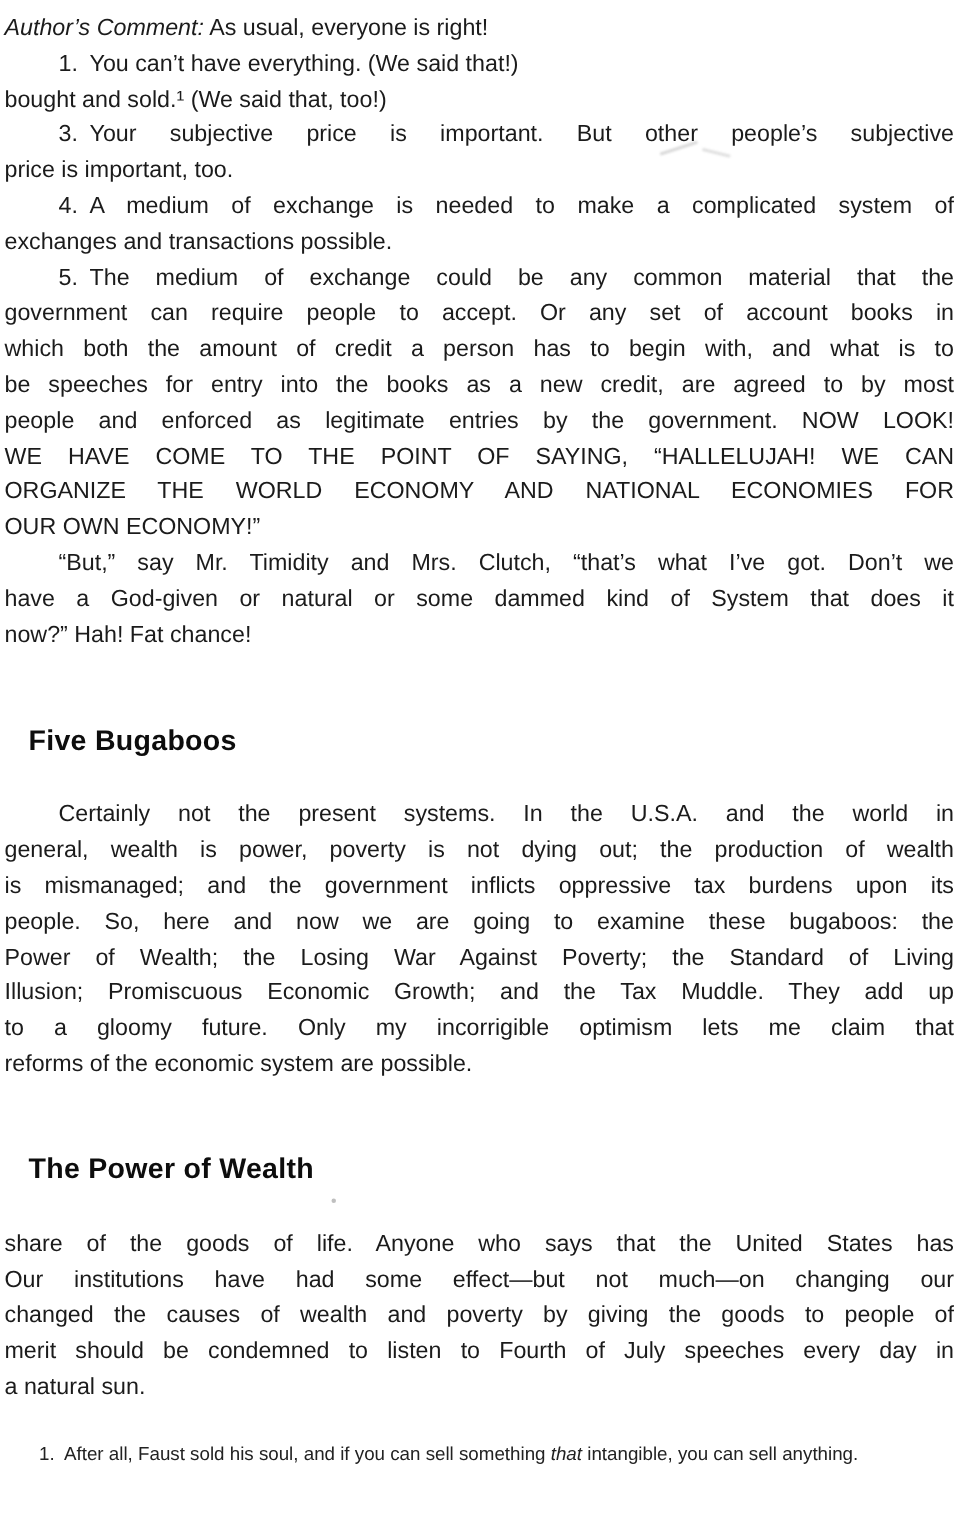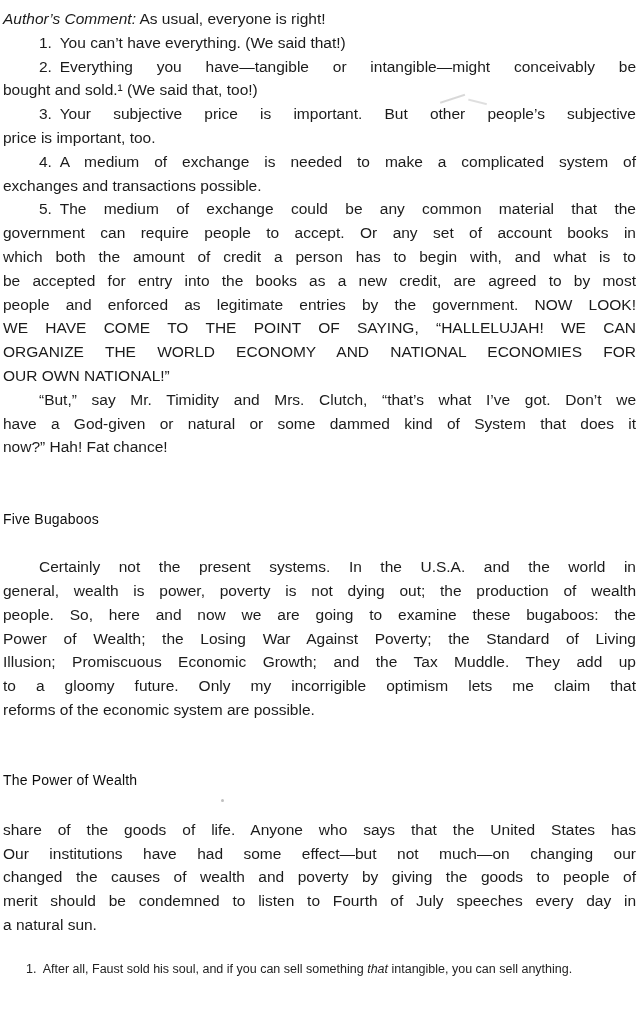--- a/index.html
+++ b/index.html
@@ -23,23 +23,23 @@
   }
   .paragraph { margin: 0; }
   .line {
     text-align: justify;
     text-align-last: justify;
     text-justify: inter-word;
   }
   .line.last { text-align-last: left; }
   .it { font-style: italic; }
   h2 {
-    margin: 0;
-    font-size: 14px;
-    font-weight: normal;
+    margin: 16px;
+    font-size: 19px;
+    font-weight: bold;
     line-height: 24px;
     letter-spacing: 0.2px;
     color: #0d0d0d;
   }
   [data-name="heading-five-bugaboos"]  { margin-top: 48px; margin-bottom: 24px; }
   [data-name="heading-power-of-wealth"]{ margin-top: 46px; margin-bottom: 26px; }
   [data-name="footnote"] {
     margin-top: 24px;
     padding-left: 23px;
     font-size: 12.5px;
@@ -71,50 +71,50 @@
 
 <div id="page" data-name="book-page">
   <div id="content" data-name="page-content">
       <div class="paragraph" data-name="author-comment-paragraph">
         <div class="line last" data-name="text-line"><span class="it" data-name="italic-text-run">Author’s Comment:</span><span data-name="text-run"> As usual, everyone is right!</span></div>
       </div>
       <div class="paragraph" data-name="list-item-1">
         <div class="line last" data-name="text-line" style="text-indent: 36px;"><span data-name="text-run">1. You can’t have everything. (We said that!)</span></div>
       </div>
       <div class="paragraph" data-name="list-item-2">
-        <div class="line" data-name="text-line" style="text-indent: 36px;"><span data-name="text-run">2. Everything you have—tangible or intangible—might conceivably be</span></div>
         <div class="line last" data-name="text-line"><span data-name="text-run">bought and sold.¹ (We said that, too!)</span></div>
       </div>
       <div class="paragraph" data-name="list-item-3">
         <div class="line" data-name="text-line" style="text-indent: 36px;"><span data-name="text-run">3. Your subjective price is important. But other people’s subjective</span></div>
         <div class="line last" data-name="text-line"><span data-name="text-run">price is important, too.</span></div>
       </div>
       <div class="paragraph" data-name="list-item-4">
         <div class="line" data-name="text-line" style="text-indent: 36px;"><span data-name="text-run">4. A medium of exchange is needed to make a complicated system of</span></div>
         <div class="line last" data-name="text-line"><span data-name="text-run">exchanges and transactions possible.</span></div>
       </div>
       <div class="paragraph" data-name="list-item-5">
         <div class="line" data-name="text-line" style="text-indent: 36px;"><span data-name="text-run">5. The medium of exchange could be any common material that the</span></div>
         <div class="line" data-name="text-line"><span data-name="text-run">government can require people to accept. Or any set of account books in</span></div>
         <div class="line" data-name="text-line"><span data-name="text-run">which both the amount of credit a person has to begin with, and what is to</span></div>
-        <div class="line" data-name="text-line"><span data-name="text-run">be accepted for entry into the books as a new credit, are agreed to by most</span></div>
+        <div class="line" data-name="text-line"><span data-name="text-run">be speeches for entry into the books as a new credit, are agreed to by most</span></div>
         <div class="line" data-name="text-line"><span data-name="text-run">people and enforced as legitimate entries by the government. NOW LOOK!</span></div>
         <div class="line" data-name="text-line"><span data-name="text-run">WE HAVE COME TO THE POINT OF SAYING, “HALLELUJAH! WE CAN</span></div>
         <div class="line" data-name="text-line"><span data-name="text-run">ORGANIZE THE WORLD ECONOMY AND NATIONAL ECONOMIES FOR</span></div>
-        <div class="line last" data-name="text-line"><span data-name="text-run">OUR OWN NATIONAL!”</span></div>
+        <div class="line last" data-name="text-line"><span data-name="text-run">OUR OWN ECONOMY!”</span></div>
       </div>
       <div class="paragraph" data-name="but-paragraph">
         <div class="line" data-name="text-line" style="text-indent: 36px;"><span data-name="text-run">“But,” say Mr. Timidity and Mrs. Clutch, “that’s what I’ve got. Don’t we</span></div>
         <div class="line" data-name="text-line"><span data-name="text-run">have a God-given or natural or some dammed kind of System that does it</span></div>
         <div class="line last" data-name="text-line"><span data-name="text-run">now?” Hah! Fat chance!</span></div>
       </div>
       <h2 data-name="heading-five-bugaboos">Five Bugaboos</h2>
       <div class="paragraph" data-name="bugaboos-paragraph">
         <div class="line" data-name="text-line" style="text-indent: 36px;"><span data-name="text-run">Certainly not the present systems. In the U.S.A. and the world in</span></div>
         <div class="line" data-name="text-line"><span data-name="text-run">general, wealth is power, poverty is not dying out; the production of wealth</span></div>
+        <div class="line" data-name="text-line"><span data-name="text-run">is mismanaged; and the government inflicts oppressive tax burdens upon its</span></div>
         <div class="line" data-name="text-line"><span data-name="text-run">people. So, here and now we are going to examine these bugaboos: the</span></div>
         <div class="line" data-name="text-line"><span data-name="text-run">Power of Wealth; the Losing War Against Poverty; the Standard of Living</span></div>
         <div class="line" data-name="text-line"><span data-name="text-run">Illusion; Promiscuous Economic Growth; and the Tax Muddle. They add up</span></div>
         <div class="line" data-name="text-line"><span data-name="text-run">to a gloomy future. Only my incorrigible optimism lets me claim that</span></div>
         <div class="line last" data-name="text-line"><span data-name="text-run">reforms of the economic system are possible.</span></div>
       </div>
       <h2 data-name="heading-power-of-wealth">The Power of Wealth</h2>
       <div class="paragraph" data-name="power-paragraph">
         <div class="line" data-name="text-line"><span data-name="text-run">share of the goods of life. Anyone who says that the United States has</span></div>
         <div class="line" data-name="text-line"><span data-name="text-run">Our institutions have had some effect—but not much—on changing our</span></div>

